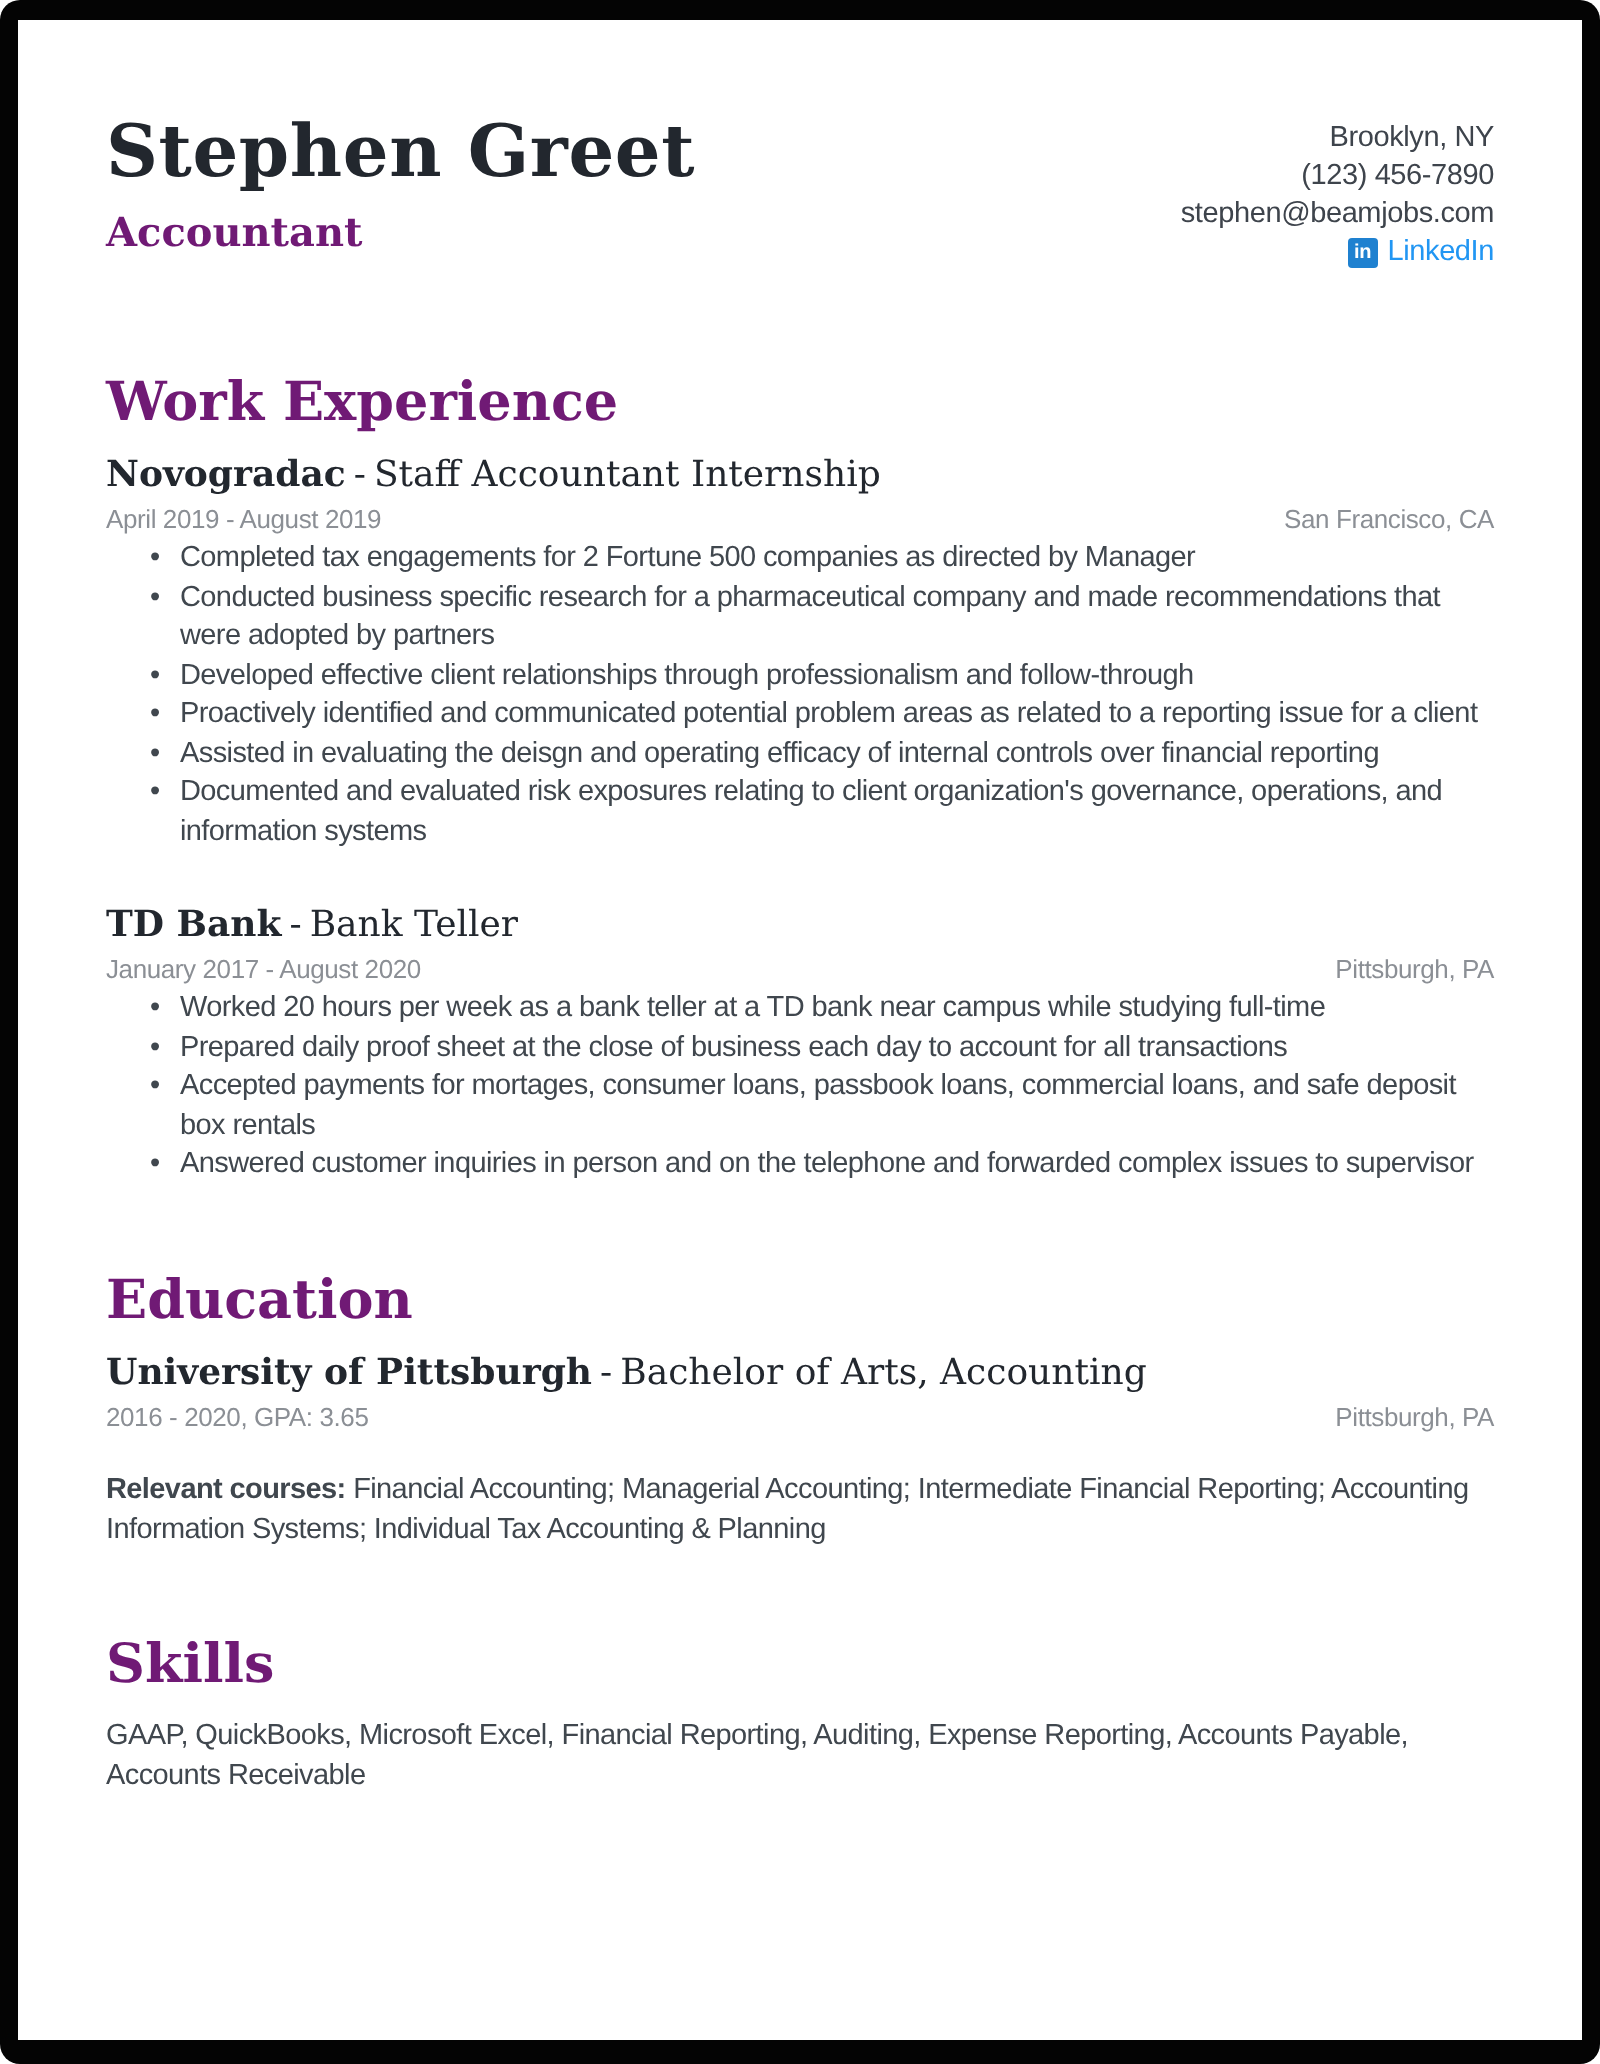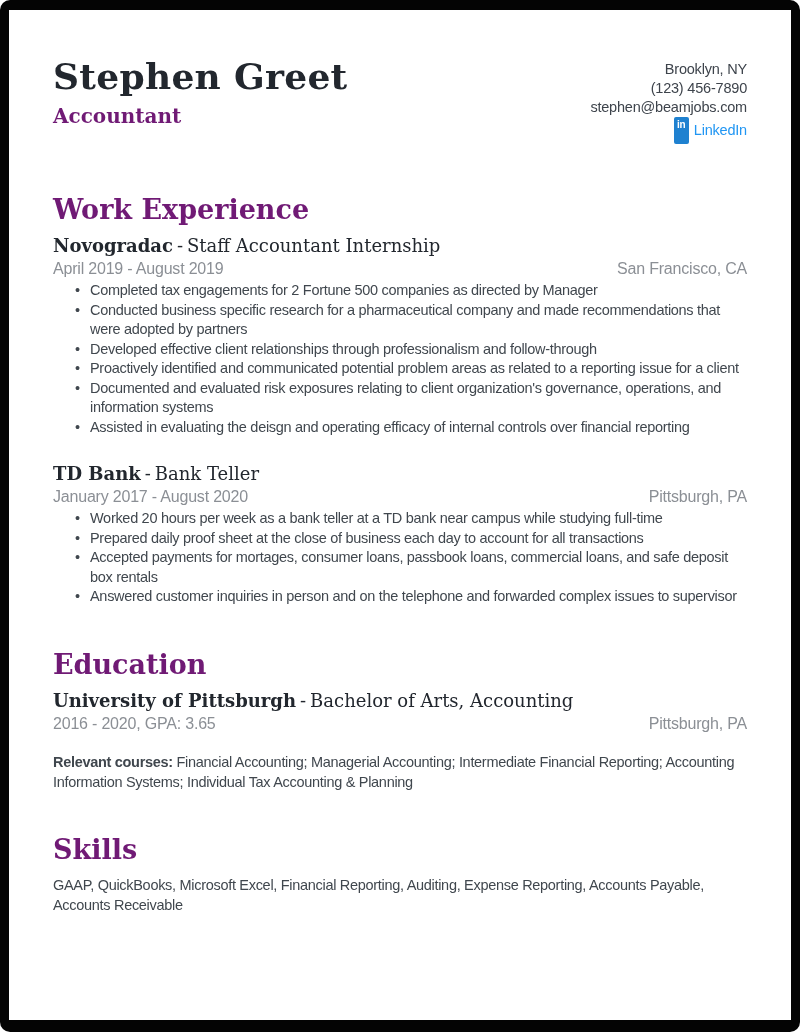--- a/index.html
+++ b/index.html
@@ -55,21 +55,21 @@
     display: flex;
     justify-content: flex-end;
     align-items: center;
     gap: 5px;
     color: #2196f3;
     cursor: pointer;
     text-decoration: none;
   }
   .li-icon {
     width: 15px;
-    height: 27px;
+    height: 15px;
     background: #1f81d0;
     border-radius: 2px;
     color: #ffffff;
     font-size: 10px;
     font-weight: 700;
     line-height: 15px;
     text-align: center;
     display: inline-block;
   }
 
@@ -89,21 +89,21 @@
     font-size: 18px;
     color: #22272e;
     font-weight: 400;
   }
   .entry-title .strong { font-weight: 700; }
   .entry-title .sep { margin: 0 4px; }
 
   .meta-row {
     display: flex;
     justify-content: space-between;
-    font-size: 16px;
+    font-size: 13px;
     color: #8b8f95;
     letter-spacing: -0.2px;
     margin-top: 4px;
   }
 
   ul.bullets {
     list-style: none;
     margin-top: 3px;
     padding-left: 22px;
   }
@@ -165,22 +165,22 @@
         </div>
         <div class="meta-row">
           <span>April 2019 - August 2019</span>
           <span>San Francisco, CA</span>
         </div>
         <ul class="bullets">
           <li>Completed tax engagements for 2 Fortune 500 companies as directed by Manager</li>
           <li>Conducted business specific research for a pharmaceutical company and made recommendations that were adopted by partners</li>
           <li>Developed effective client relationships through professionalism and follow-through</li>
           <li>Proactively identified and communicated potential problem areas as related to a reporting issue for a client</li>
+          <li>Assisted in evaluating the deisgn and operating efficacy of internal controls over financial reporting</li>
           <li>Documented and evaluated risk exposures relating to client organization's governance, operations, and information systems</li>
-          <li>Assisted in evaluating the deisgn and operating efficacy of internal controls over financial reporting</li>
         </ul>
       </div>
 
       <div class="job">
         <div class="entry-title">
           <span class="strong">TD Bank</span><span class="sep">-</span><span>Bank Teller</span>
         </div>
         <div class="meta-row">
           <span>January 2017 - August 2020</span>
           <span>Pittsburgh, PA</span>

